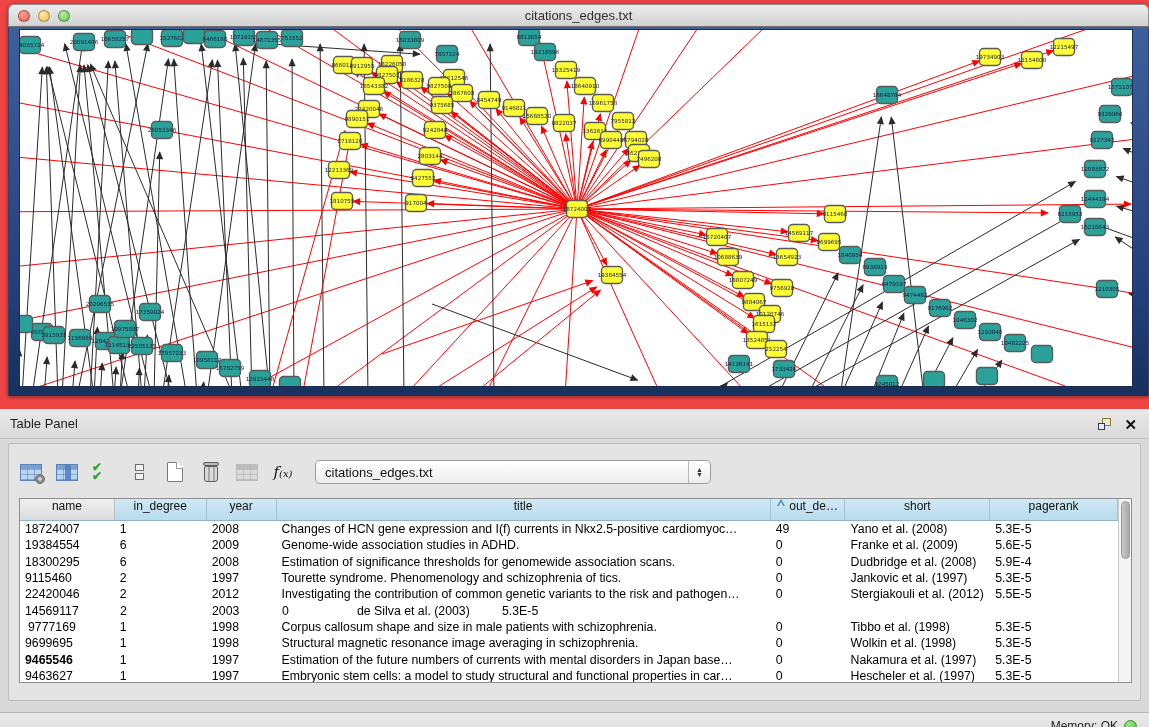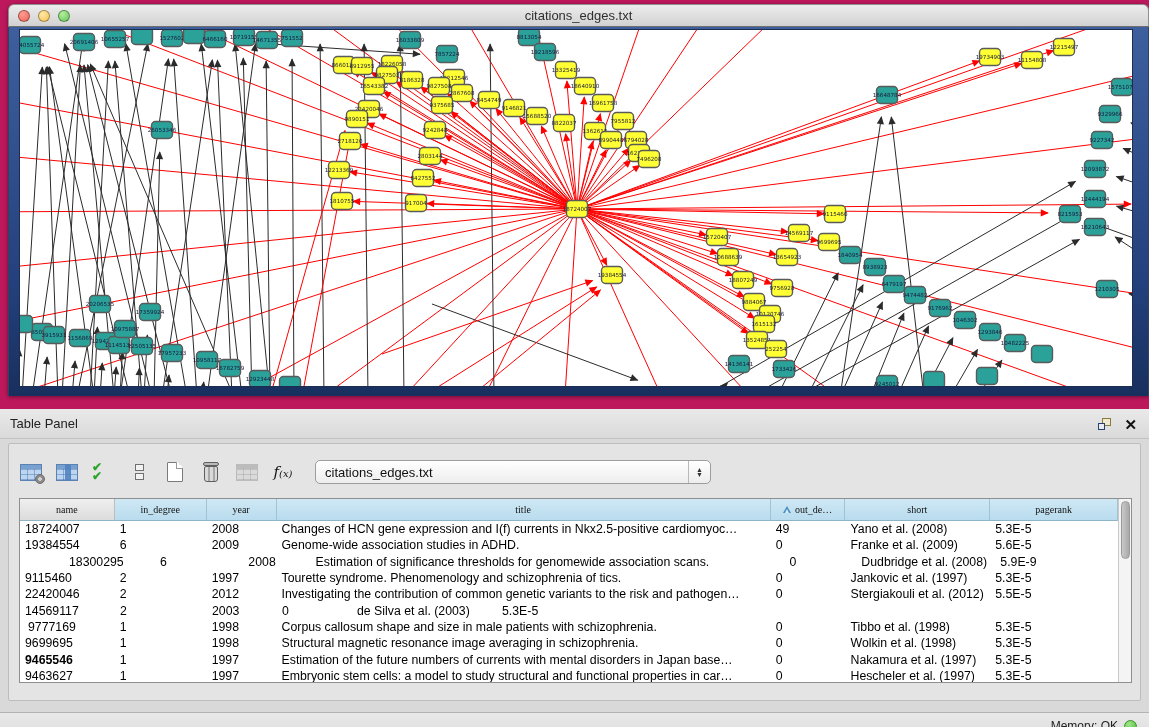--- a/index.html
+++ b/index.html
@@ -1,18 +1,18 @@
 <!DOCTYPE html>
 <html><head>
 <meta charset="utf-8">
 <style>
   * { margin:0; padding:0; box-sizing:border-box; }
   html,body { width:1149px; height:727px; overflow:hidden;
     font-family:"Liberation Sans", sans-serif; background:#c9ccd3; }
-  #stage { position:relative; width:1149px; height:727px; background:#be185d; }
+  #stage { position:relative; width:1149px; height:727px; background:#ef4444; }
 
   
   #net-window { position:absolute; left:8px; top:4px; width:1141px; height:392px;
     border-radius:6px 6px 0 0; box-shadow:0 1px 4px rgba(0,0,0,.45); }
   #net-titlebar { position:relative; height:23px; border-radius:6px 6px 0 0;
     background:linear-gradient(#ececec,#d2d2d2); border:1px solid #8f8f8f; border-bottom:1px solid #6f6f6f;
     display:flex; align-items:center; }
   .traffic { display:flex; gap:8px; margin-left:9px; }
   .tl { width:12px; height:12px; border-radius:50%; border:1px solid rgba(0,0,0,.35); }
   .tl.red { background:radial-gradient(circle at 35% 30%, #ff9d94, #ec6255); }
@@ -67,21 +67,21 @@
     border:1px solid #9d9d9d; border-radius:5px; display:flex; align-items:center; box-shadow:inset 0 1px 0 #fff; }
   #net-combo .val { flex:1; font-size:13px; color:#111; padding-left:9px; }
   #net-combo .spin { width:22px; height:100%; border-left:1px solid #b9b9b9; display:flex; flex-direction:column;
     align-items:center; justify-content:center; font-size:7px; color:#333; line-height:5px; }
 
   
   #grid-wrap { position:absolute; left:10px; top:54px; width:1113px; height:185px; background:#fff; border:1px solid #8f8f8f; }
   #grid { position:absolute; left:0; top:0; right:13px; bottom:0; overflow:hidden; }
   .hrow { display:flex; height:22px; }
   .hcell { height:22px; background:linear-gradient(#cfe8f4,#b9dcee); border-right:1px solid #9fc2d4;
-    border-bottom:1px solid #8fb4c8; font-size:10px; color:#111; display:flex; align-items:center; justify-content:center;font-family:Liberation Serif, serif; }
+    border-bottom:1px solid #8fb4c8; font-size:12px; color:#111; display:flex; justify-content:center; }
   .hcell.keycol { background:linear-gradient(#efefef,#dcdcdc); border-right:1px solid #bdbdbd; }
   .sort-tri { width:0; height:0; border-left:4px solid transparent; border-right:4px solid transparent;
     border-bottom:7px solid #4a8fc0; margin-right:4px; position:relative; }
   .sort-tri:after { content:""; position:absolute; left:-2px; top:2.5px; width:0; height:0;
     border-left:2px solid transparent; border-right:2px solid transparent; border-bottom:4px solid #d9ecf6; }
   .drow { display:flex; height:16.3px; background:#fff; }
   .dcell { font-size:12.3px; color:#000; padding-left:5px; display:flex; align-items:center;
     white-space:nowrap; overflow:hidden; }
   #vscroll { position:absolute; right:0; top:0; bottom:0; width:13px; background:#f4f4f4; border-left:1px solid #c9c9c9; }
   #vthumb { position:absolute; left:1.5px; top:2px; width:9px; height:58px; border-radius:5px;
@@ -799,27 +799,27 @@
             <div class="drow">
               <div class="dcell" style="width: 95px;">19384554</div>
               <div class="dcell" style="width: 92px;">6</div>
               <div class="dcell" style="width: 70px;">2009</div>
               <div class="dcell" style="width: 495px;">Genome-wide association studies in ADHD.</div>
               <div class="dcell" style="width: 75px;">0</div>
               <div class="dcell" style="width: 145px;">Franke et al. (2009)</div>
               <div class="dcell" style="width: 128px;">5.6E-5</div>
             </div>
             <div class="drow">
-              <div class="dcell" style="width: 95px; margin-left: 44px;">18300295</div>
+              <div class="dcell" style="width: 95px;">18300295</div>
               <div class="dcell" style="width: 92px;">6</div>
               <div class="dcell" style="width: 70px;">2008</div>
               <div class="dcell" style="width: 495px;">Estimation of significance thresholds for genomewide association scans.</div>
               <div class="dcell" style="width: 75px;">0</div>
               <div class="dcell" style="width: 145px;">Dudbridge et al. (2008)</div>
-              <div class="dcell" style="width: 128px;">5.9E-9</div>
+              <div class="dcell" style="width: 128px;">5.9E-4</div>
             </div>
             <div class="drow">
               <div class="dcell" style="width: 95px;">9115460</div>
               <div class="dcell" style="width: 92px;">2</div>
               <div class="dcell" style="width: 70px;">1997</div>
               <div class="dcell" style="width: 495px;">Tourette syndrome. Phenomenology and schizophrenia of tics.</div>
               <div class="dcell" style="width: 75px;">0</div>
               <div class="dcell" style="width: 145px;">Jankovic et al. (1997)</div>
               <div class="dcell" style="width: 128px;">5.3E-5</div>
             </div>

